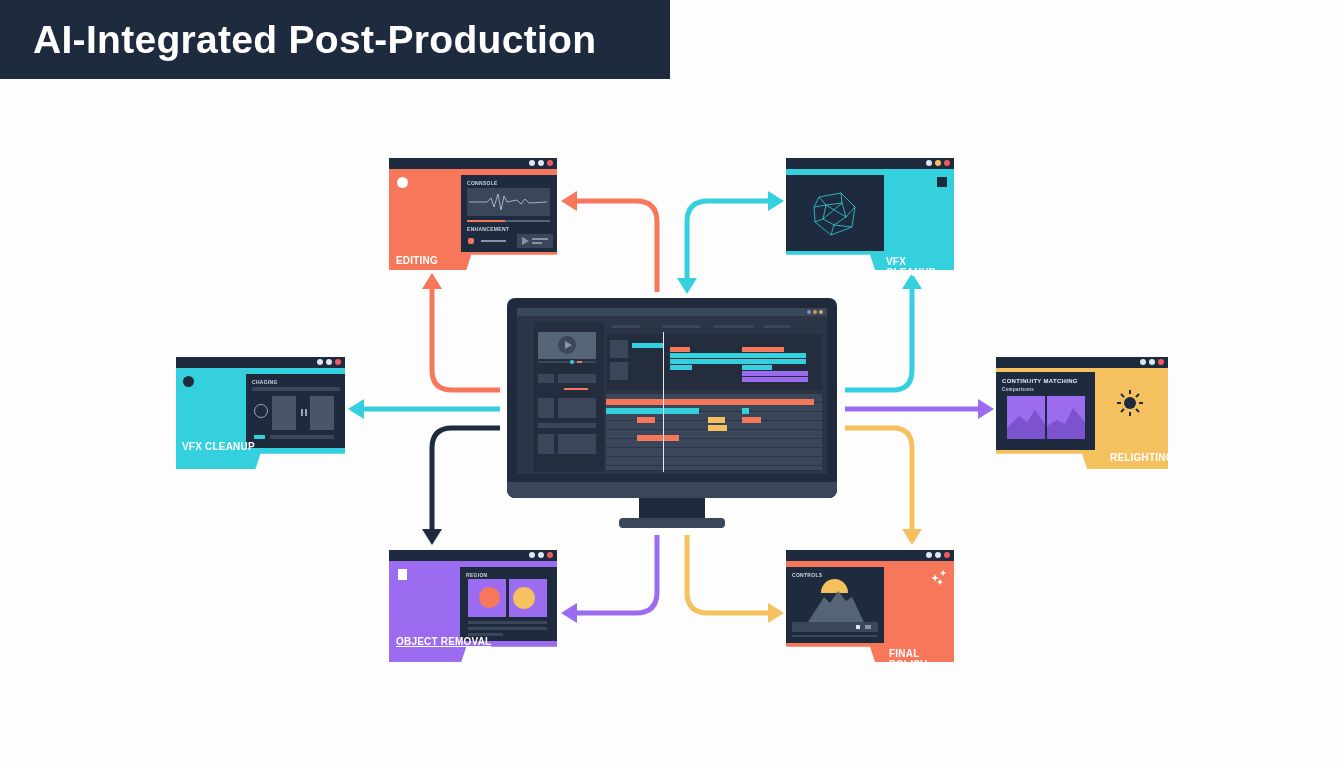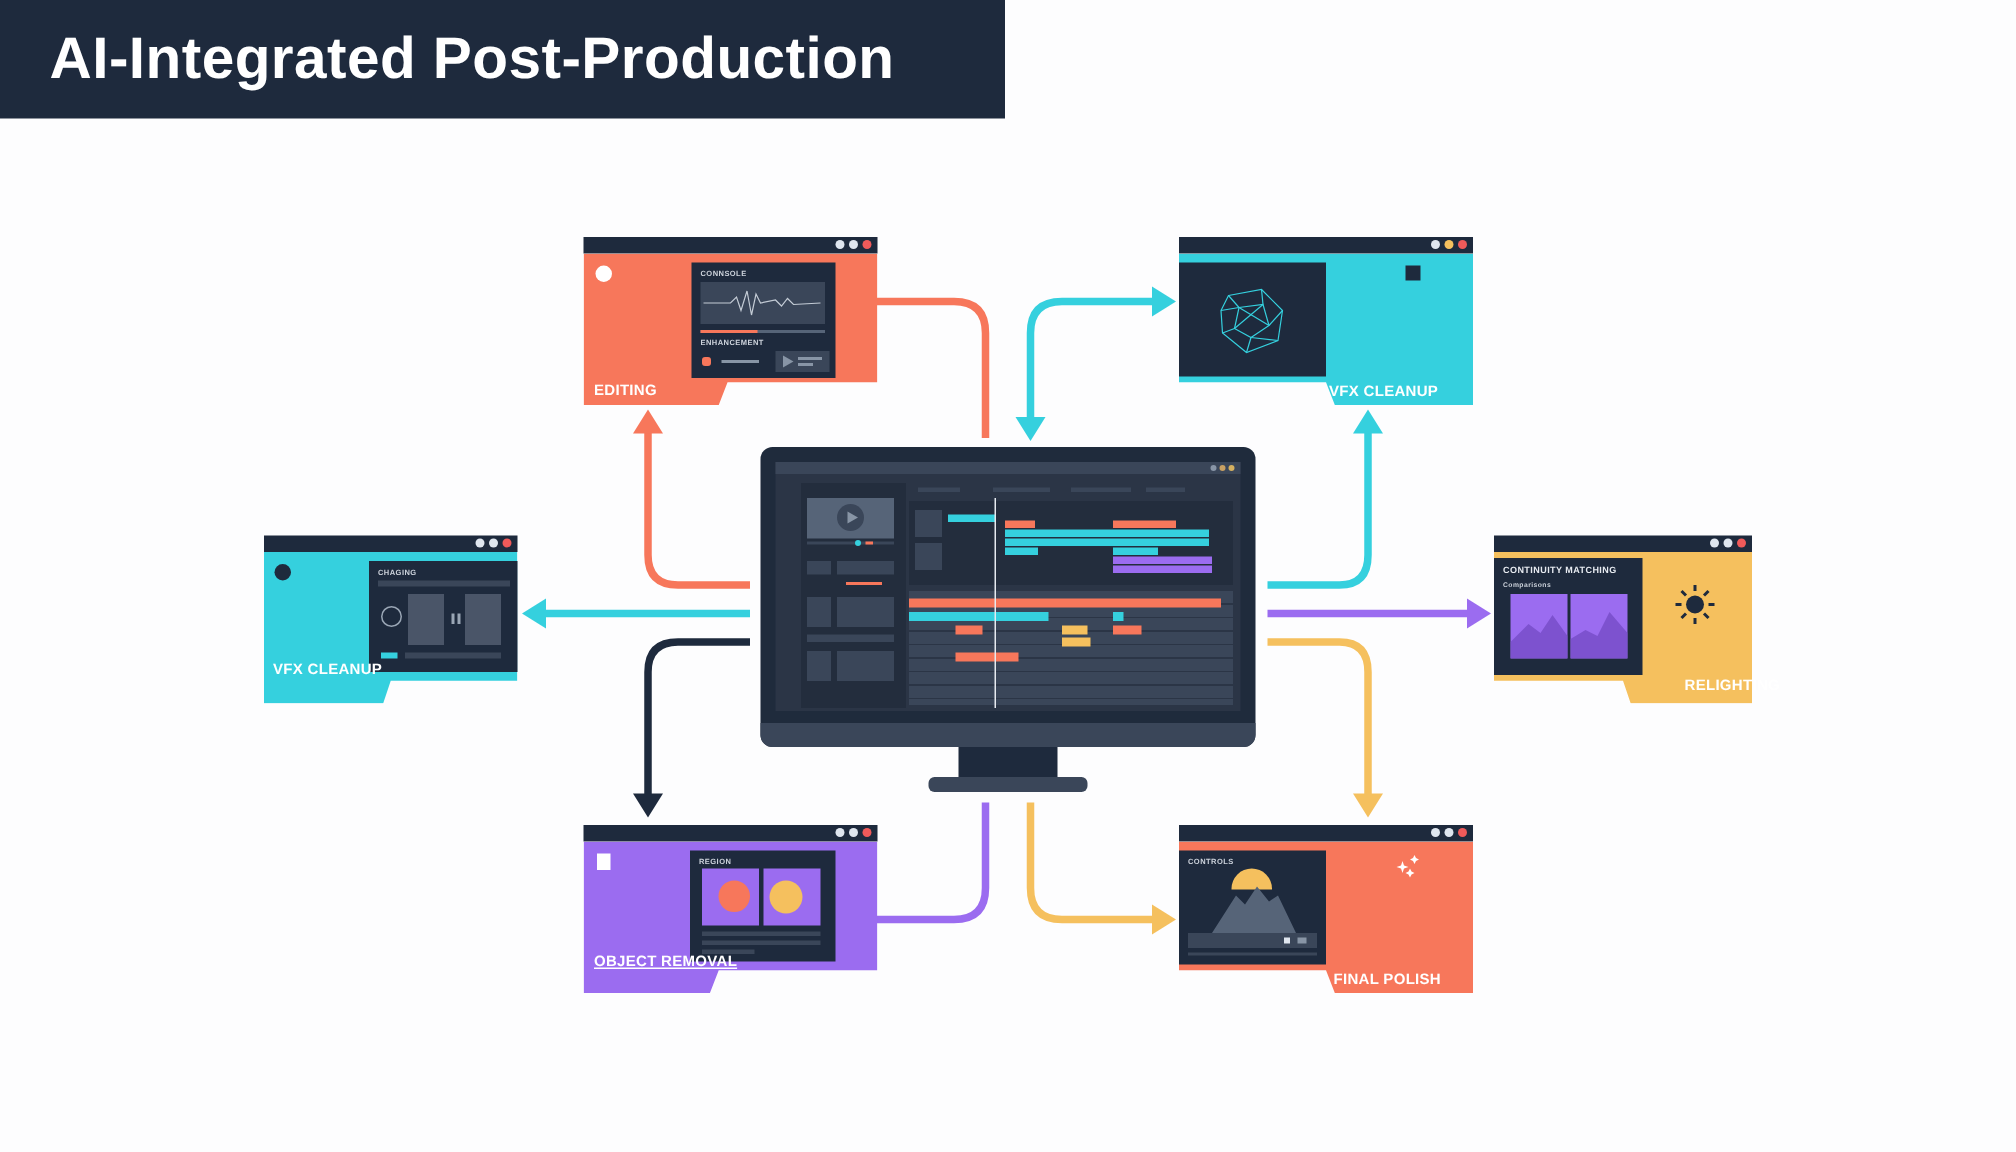--- a/index.html
+++ b/index.html
@@ -1,21 +1,21 @@
 <!DOCTYPE html>
 <html><head>
 <meta charset="utf-8">
 <style>
   * { box-sizing: border-box; margin: 0; padding: 0; }
   body { width: 1344px; height: 768px; background: #fdfdfe; position: relative; overflow: hidden; font-family: "Liberation Sans", sans-serif; }
   .title-bar { position: absolute; left: 0; top: 0; width: 670px; height: 79px; background: #1e2a3d; display: flex; align-items: center; padding-left: 33px; }
   .title-bar h1 { color: #fff; font-size: 39px; font-weight: bold; letter-spacing: 0.3px; font-family: "Liberation Sans", sans-serif; }
   svg.arrows { position: absolute; left: 0; top: 0; }
 
-  .card { position: absolute; width: 196px; height: 112px; }
+  .card { position: absolute; width: 168px; height: 112px; }
   .card .chrome { position: absolute; left: 0; top: 0; width: 100%; height: 11px; background: #1e2a3d; }
   .card .dots { position: absolute; right: 4px; top: 2px; display: flex; gap: 3px; }
   .card .dots span { width: 6px; height: 6px; border-radius: 50%; }
   .card .body { position: absolute; left: 0; top: 11px; width: 100%; height: 101px; }
   .card .label { position: absolute; color: #fff; font-weight: bold; font-size: 10px; line-height: 11px; text-transform: uppercase; letter-spacing: 0.2px; }
   .panel { position: absolute; background: #1e2a3d; }
   .panel .ptitle { position: absolute; left: 6px; top: 5px; color: #cdd3dc; font-size: 5px; font-weight: bold; letter-spacing: 0.3px; }
 
   .monitor { position: absolute; left: 507px; top: 298px; width: 330px; height: 200px; background: #1f2b3c; border-radius: 8px; }
   .monitor .bezel-bottom { position: absolute; left: 0; bottom: 0; width: 100%; height: 16px; background: #3a4659; border-radius: 0 0 8px 8px; }
@@ -183,21 +183,21 @@
         <line x1="14" y1="1" x2="14" y2="5"></line>
         <line x1="14" y1="23" x2="14" y2="27"></line>
         <line x1="1" y1="14" x2="5" y2="14"></line>
         <line x1="23" y1="14" x2="27" y2="14"></line>
         <line x1="5" y1="5" x2="8" y2="8"></line>
         <line x1="20" y1="20" x2="23" y2="23"></line>
         <line x1="23" y1="5" x2="20" y2="8"></line>
         <line x1="8" y1="20" x2="5" y2="23"></line>
       </g>
   </svg>
-  <div class="label" style="left:114px;top:95px;margin-left:13px;">RELIGHTING</div>
+  <div class="label" style="left:114px;top:95px;">RELIGHTING</div>
 </div>
 
 <div class="card" style="left:389px;top:550px;">
   <div class="chrome">
     <div class="dots">
         <span style="background:#dfe6ef"></span>
         <span style="background:#dfe6ef"></span>
         <span style="background:#f05a5a"></span>
       </div>
   </div>

